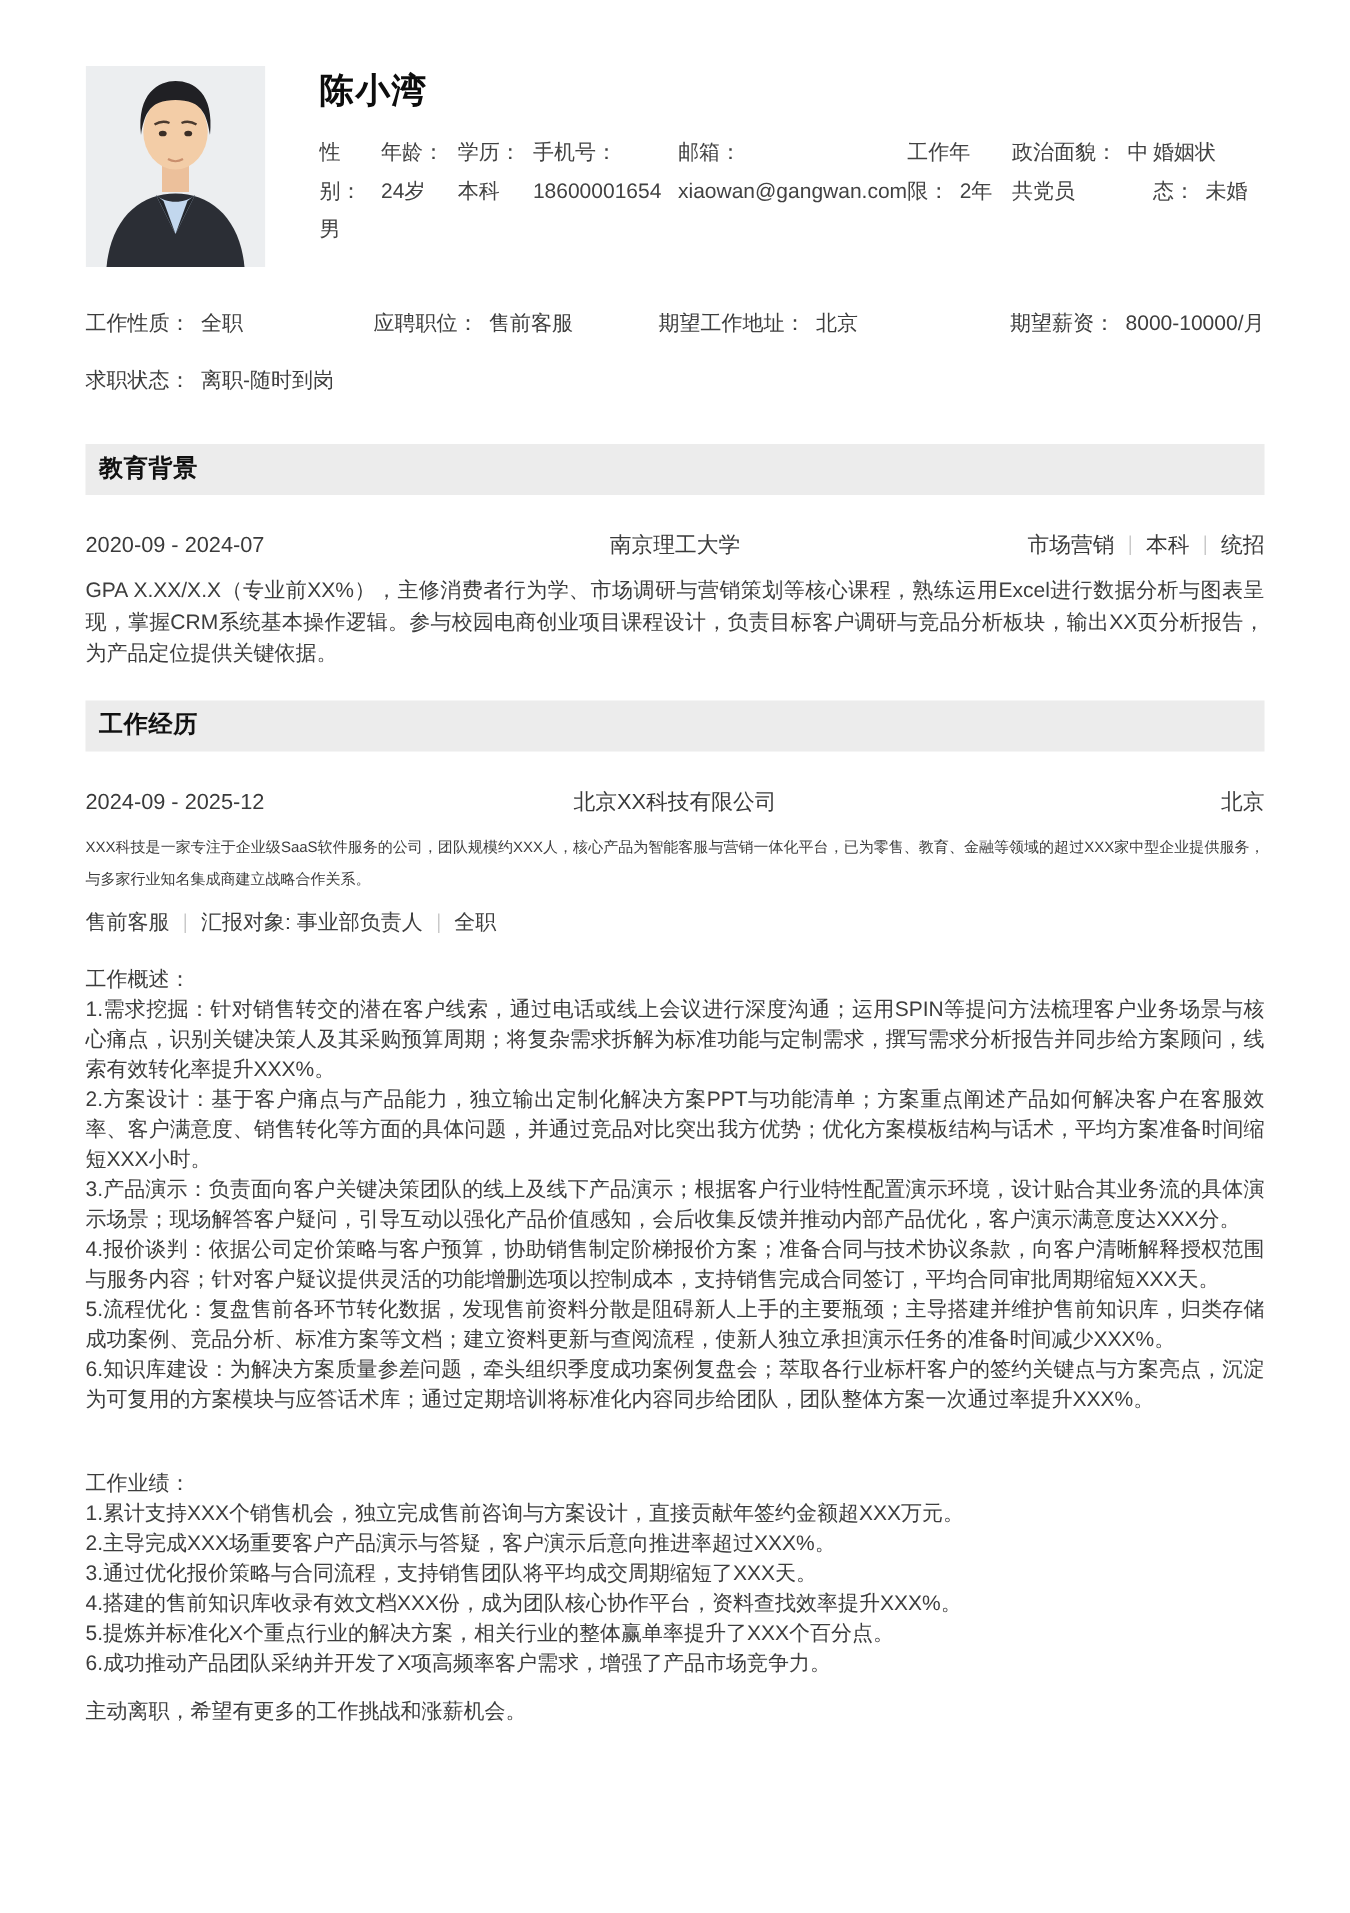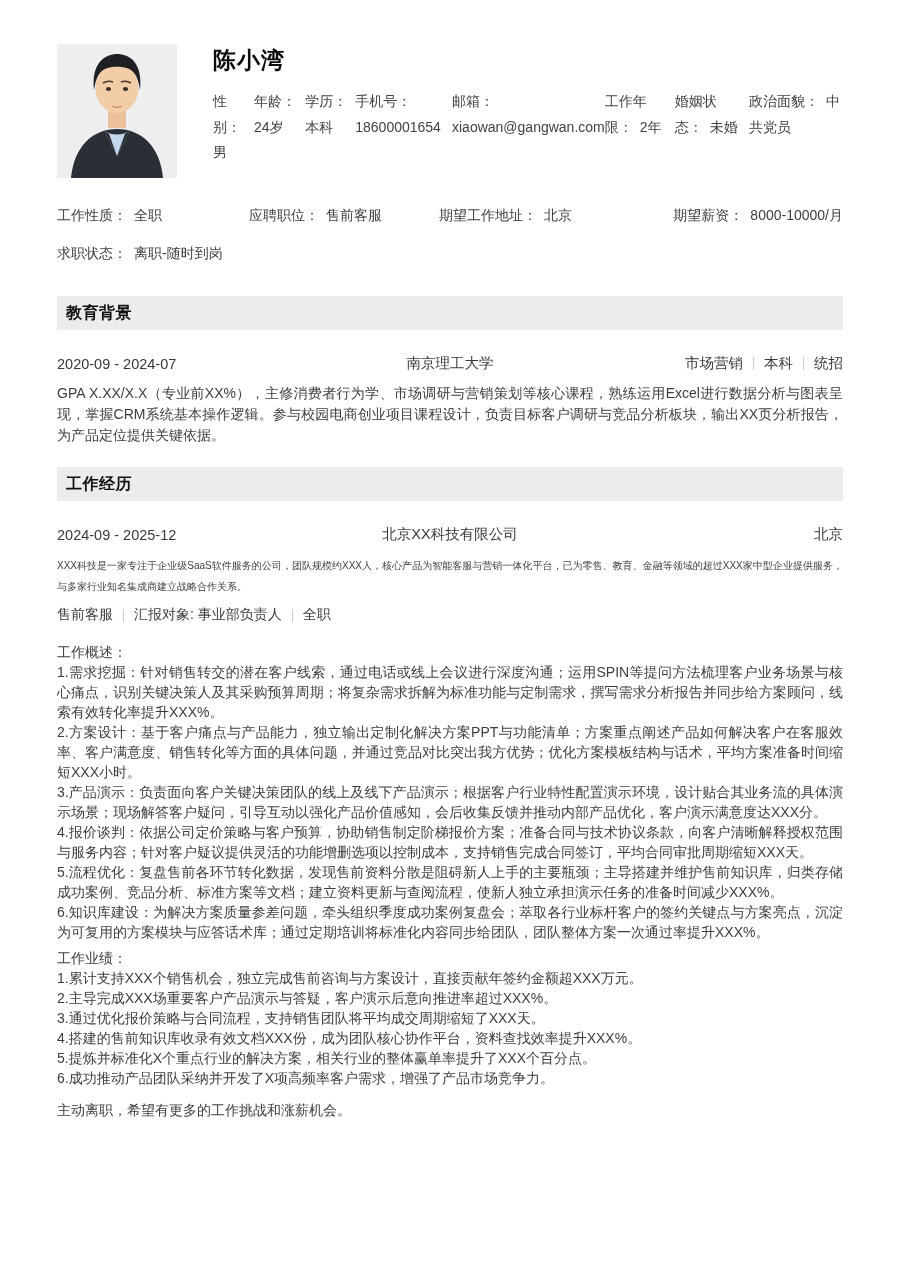--- a/index.html
+++ b/index.html
@@ -72,21 +72,21 @@
     font-size: 10px; line-height: 21px; color: #3d3d3d;
     text-align: justify;
   }
   .position-row {
     margin-top: 9px;
     display: flex; align-items: center;
     font-size: 14px; color: #3d3d3d;
   }
   .work-block { margin-top: 18px; font-size: 14px; line-height: 20px; color: #3d3d3d; }
   .work-block .block-line { text-align: justify; }
-  .achievements { margin-top: 6px; }
+  .achievements { margin-top: 36px; }
   .leave-reason { margin-top: 12px; font-size: 14px; line-height: 20px; color: #3d3d3d; }
 </style>
 </head>
 <body>
 
 <div class="page">
 
   <div class="header">
     <div class="photo">
       <svg width="120" height="134" viewBox="0 0 120 134" xmlns="http://www.w3.org/2000/svg">
@@ -110,22 +110,22 @@
       <div class="info-grid">
         <div class="info-col left">
           <div class="info-item"><span class="lbl">性别：</span><span>男</span></div>
           <div class="info-item"><span class="lbl">年龄：</span><span>24岁</span></div>
           <div class="info-item"><span class="lbl">学历：</span><span>本科</span></div>
           <div class="info-item"><span class="lbl">手机号：</span><span>18600001654</span></div>
         </div>
         <div class="info-col right">
           <div class="info-item"><span class="lbl">邮箱：</span><span>xiaowan@gangwan.com</span></div>
           <div class="info-item"><span class="lbl">工作年限：</span><span>2年</span></div>
+          <div class="info-item"><span class="lbl">政治面貌：</span><span>中共党员</span></div>
           <div class="info-item"><span class="lbl">婚姻状态：</span><span>未婚</span></div>
-          <div class="info-item"><span class="lbl">政治面貌：</span><span>中共党员</span></div>
         </div>
       </div>
     </div>
   </div>
 
   <div class="section-intent">
     <div class="intent-row1">
       <div class="field"><span class="lbl">工作性质：</span><span>全职</span></div>
       <div class="field"><span class="lbl">应聘职位：</span><span>售前客服</span></div>
       <div class="field"><span class="lbl">期望工作地址：</span><span>北京</span></div>

